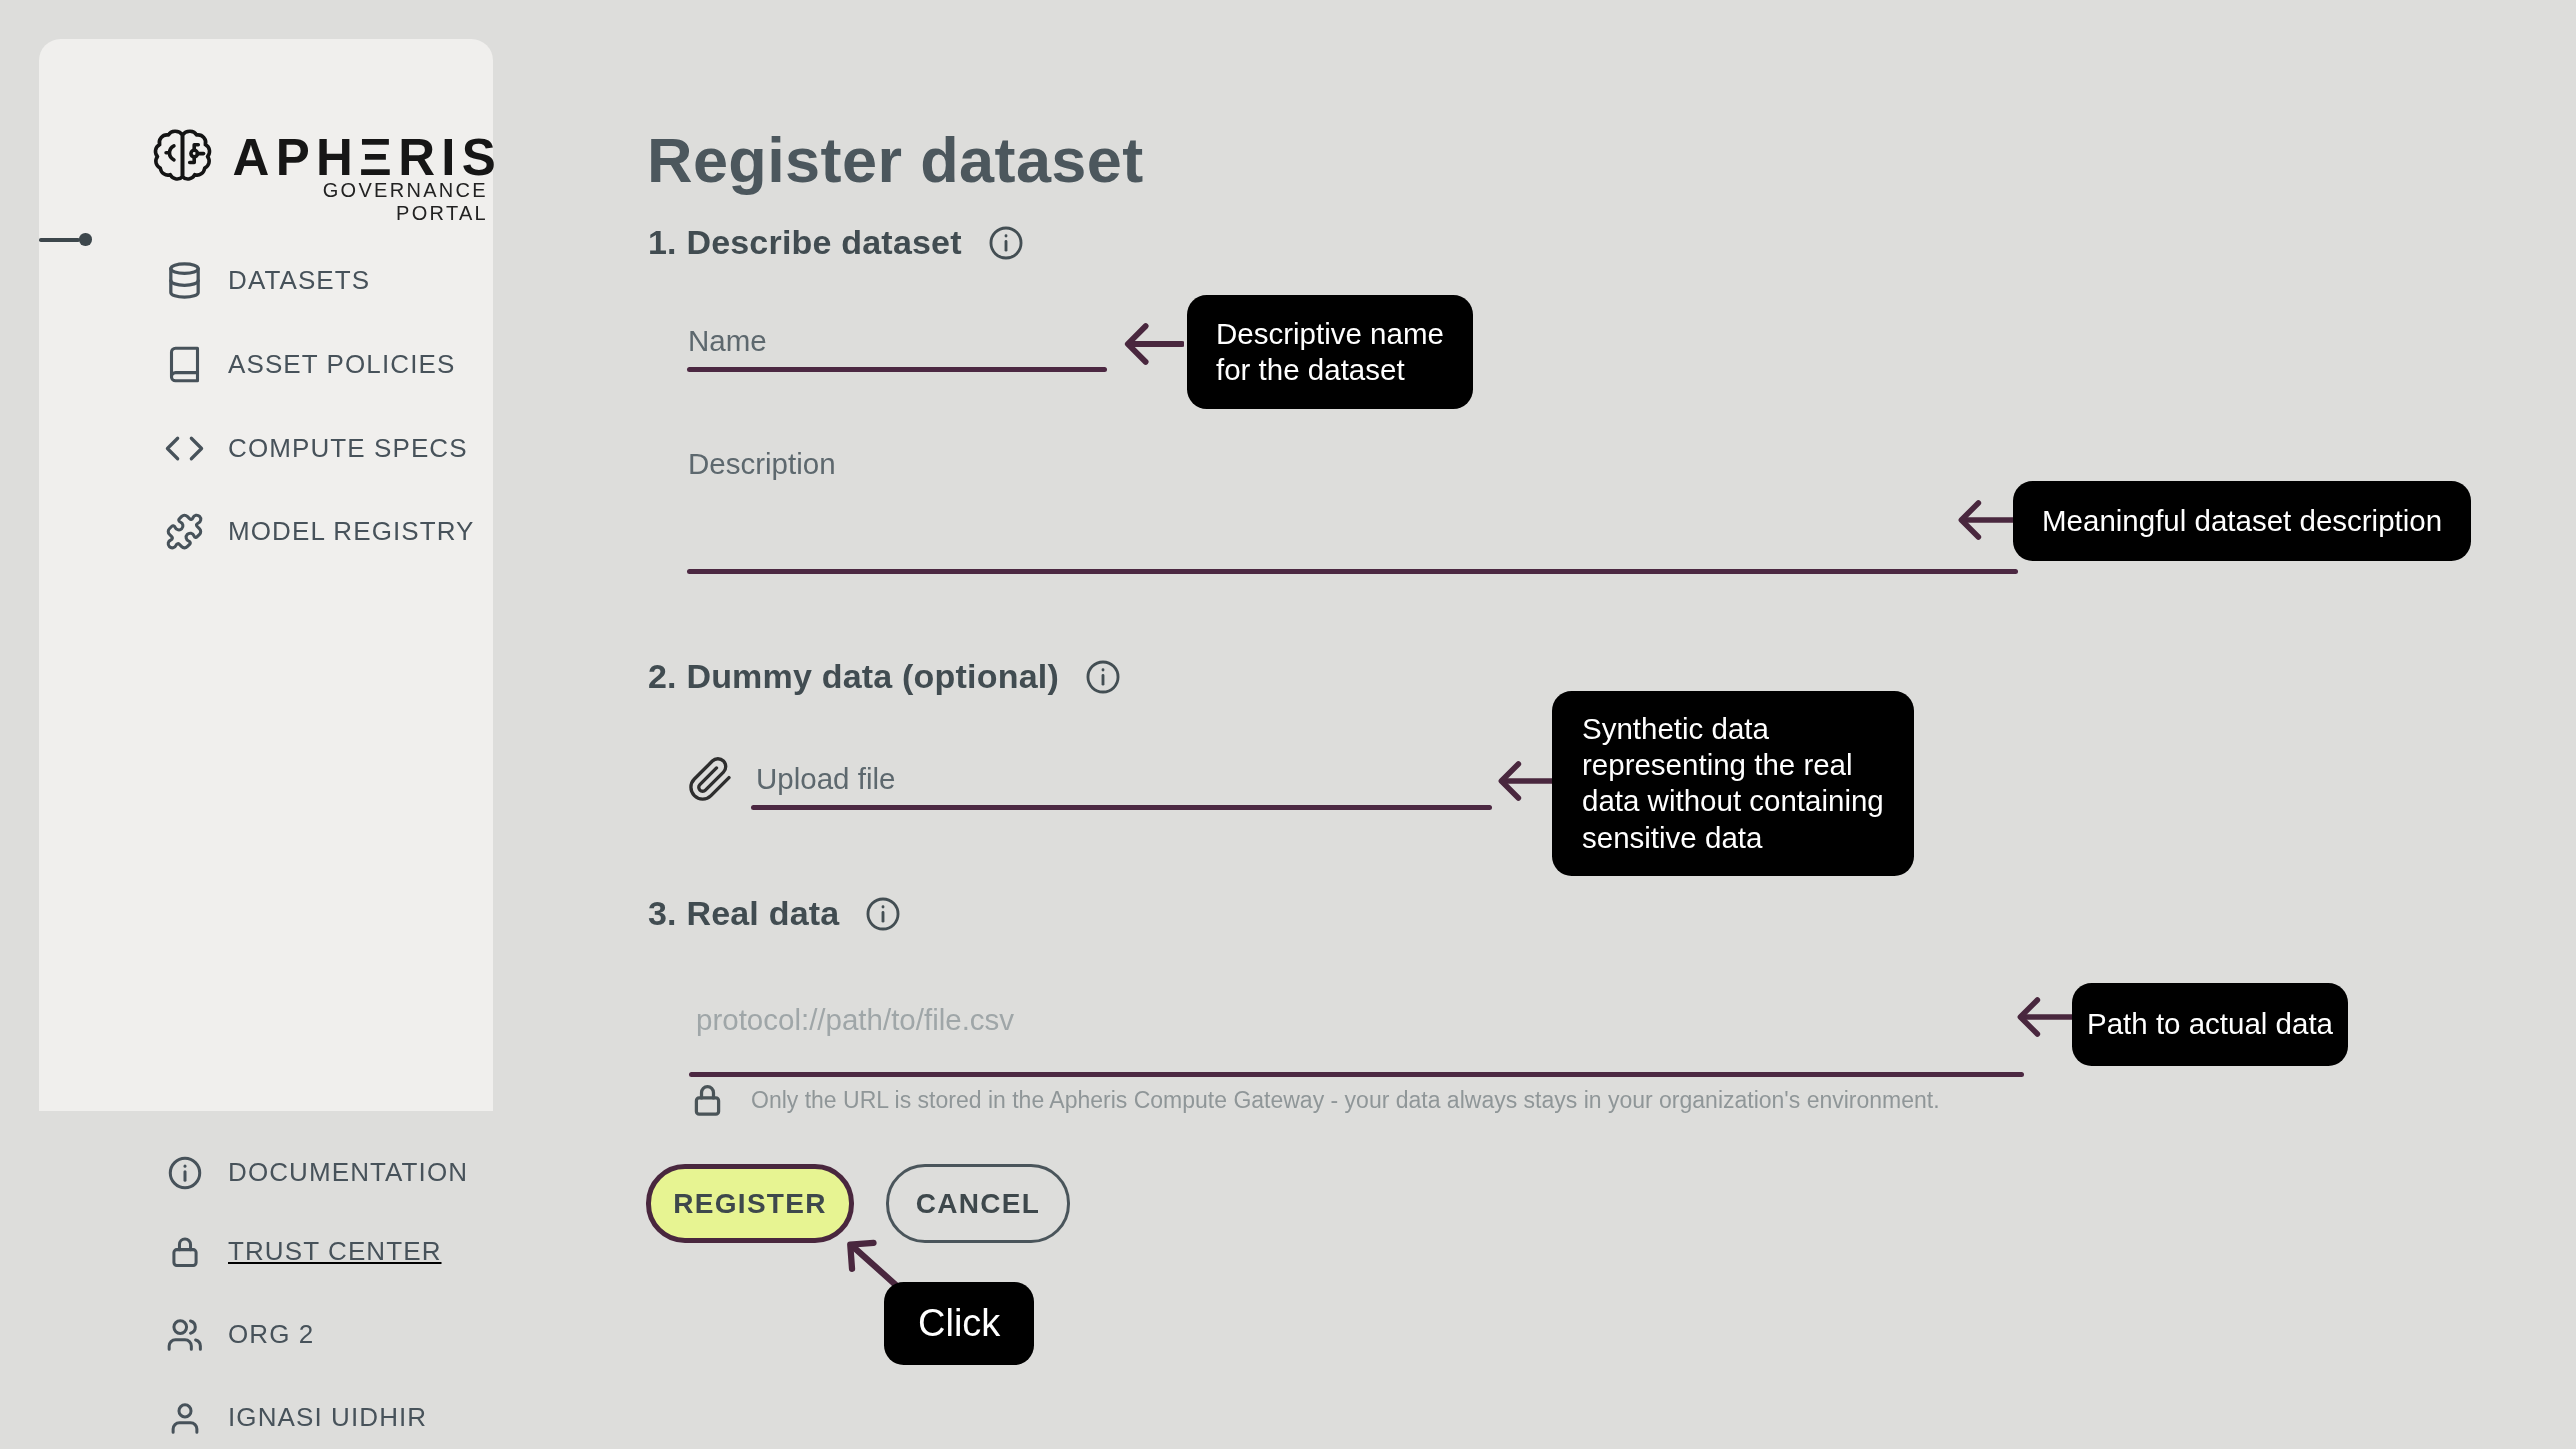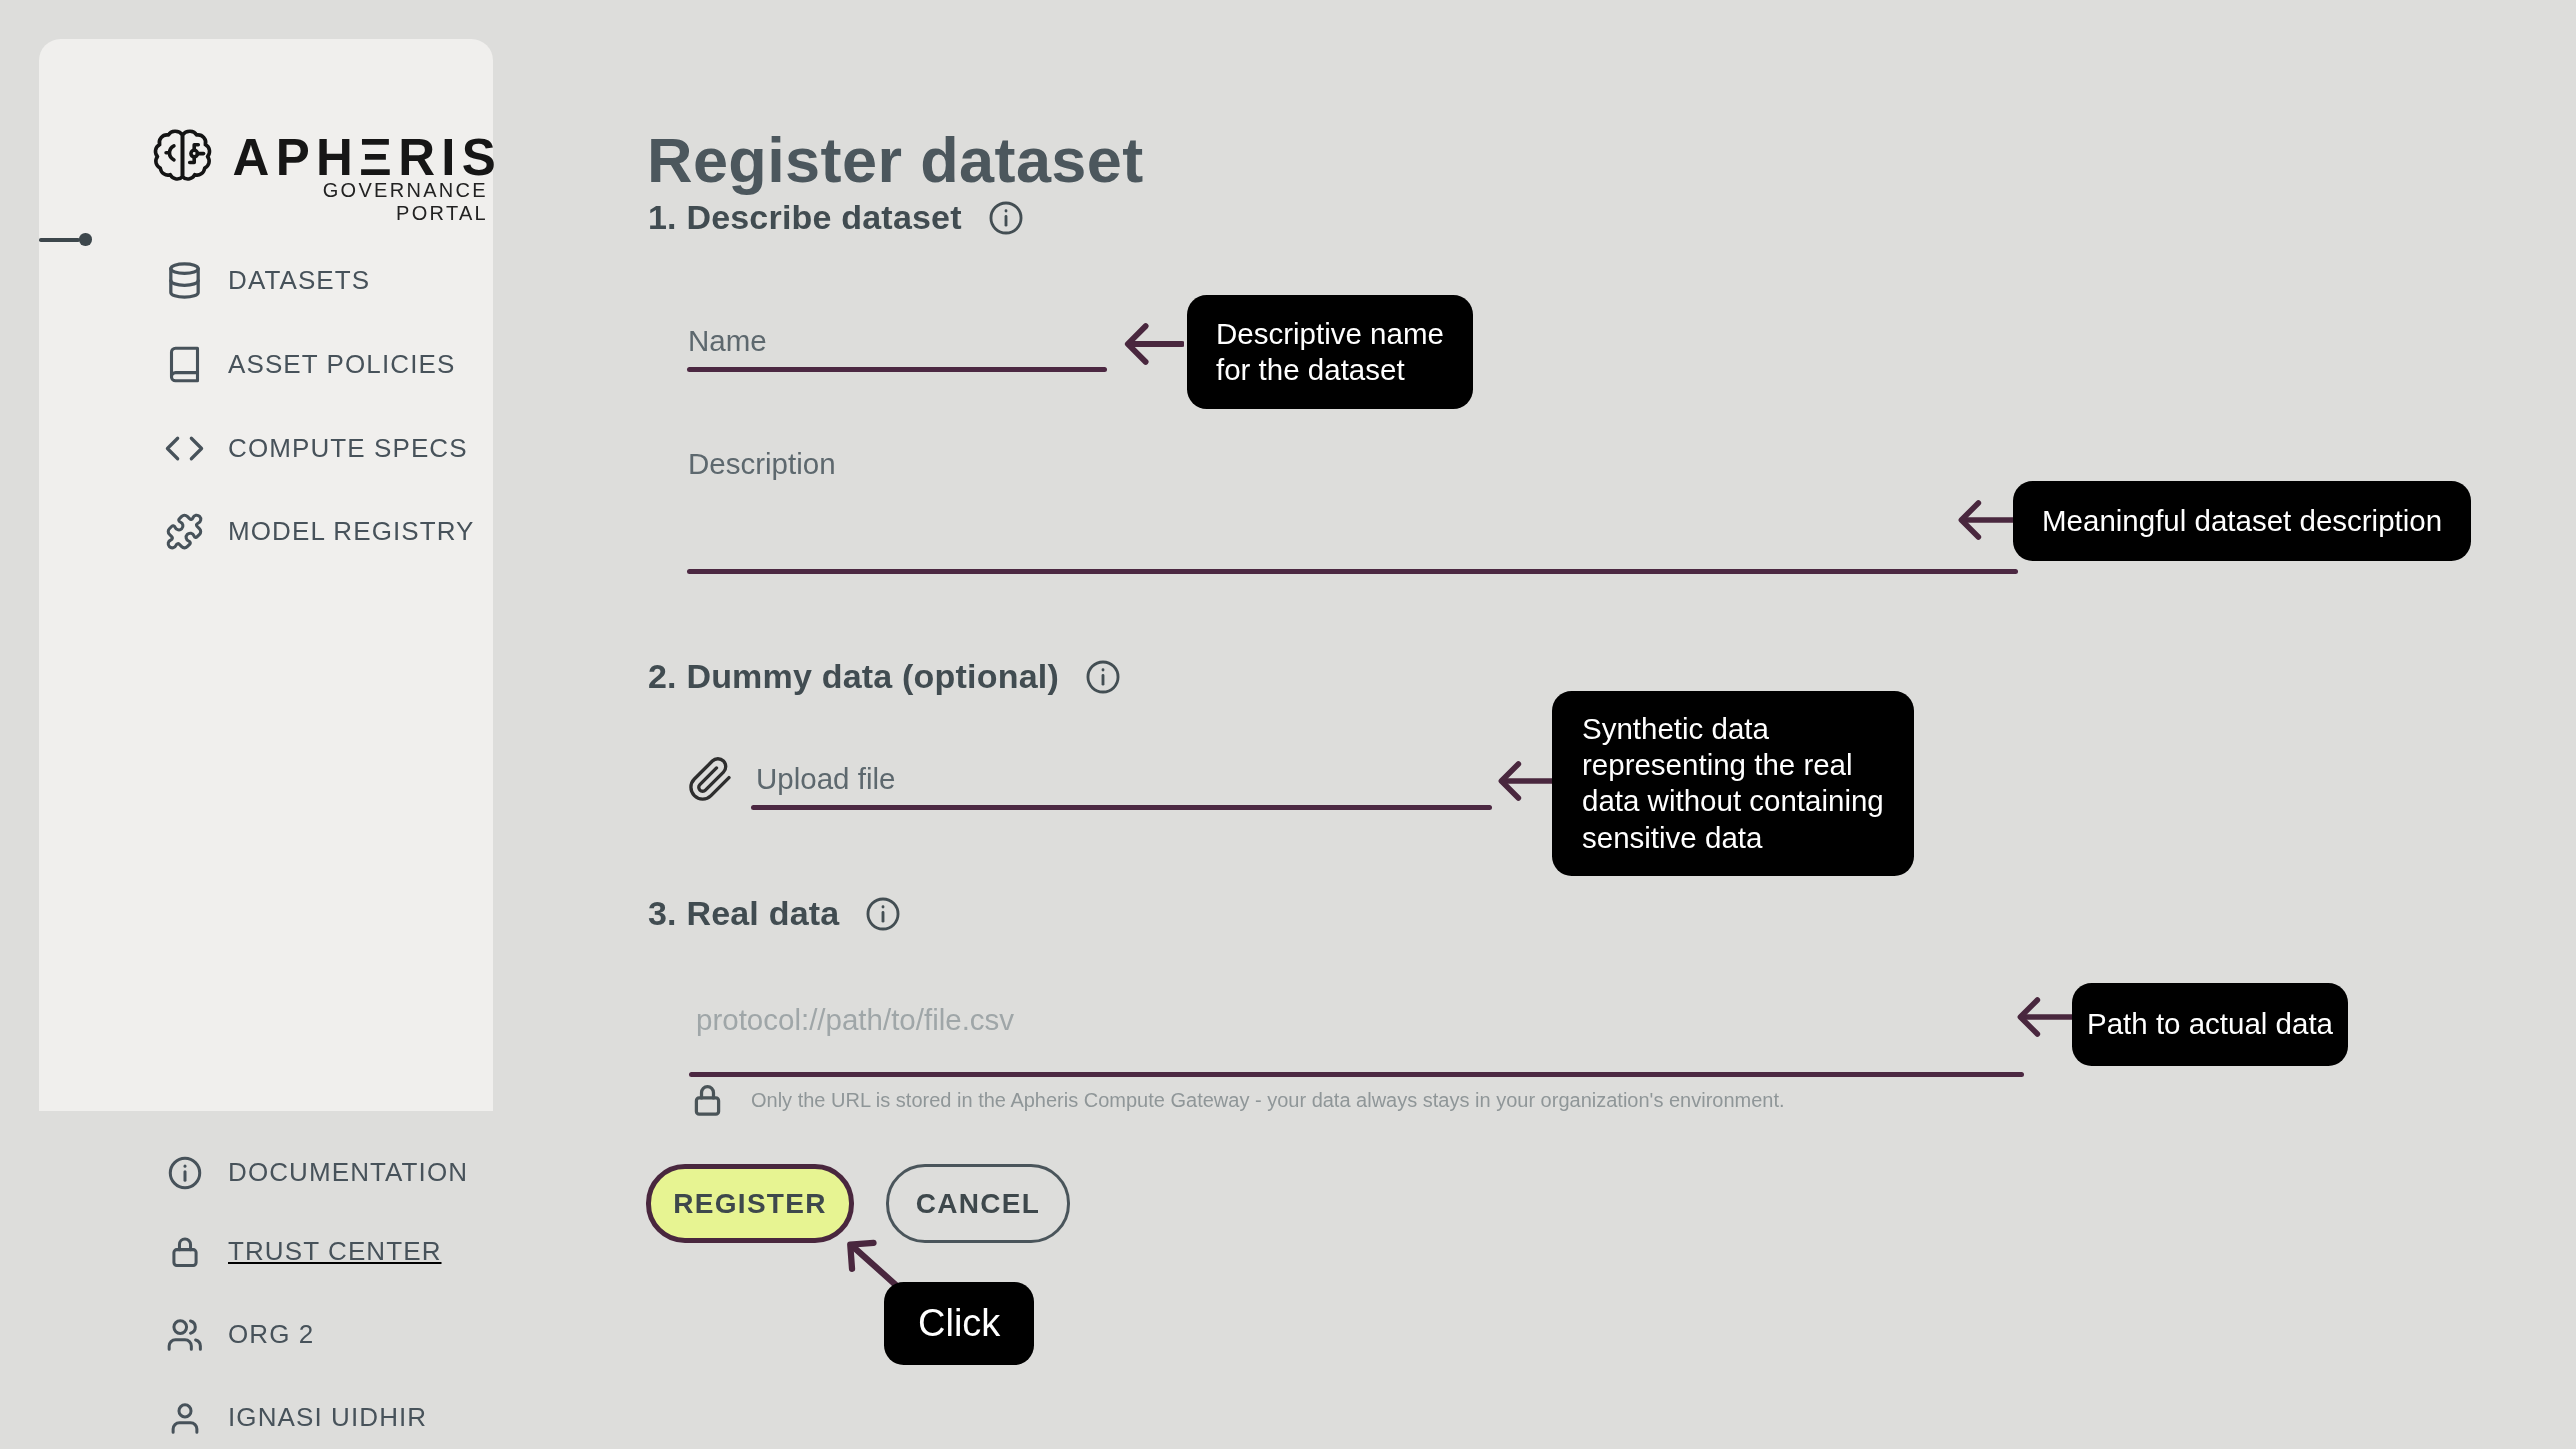--- a/index.html
+++ b/index.html
@@ -38,21 +38,21 @@
   .section-head .iicon{width:38px;height:38px;display:flex;cursor:pointer;}
   .field-label{font-size:29.5px;color:#5d686e;}
   .rule{position:absolute;height:5.4px;border-radius:2.7px;background:#4c2842;}
   .placeholder-input{
     position:absolute;left:694px;top:995px;width:1306px;height:47px;
     background:transparent;border:none;outline:none;
     font-family:"Liberation Sans",sans-serif;font-size:29.5px;color:#47525a;
   }
   .placeholder-input::placeholder{color:#9fa6a8;opacity:1;}
   .note-row{position:absolute;left:687px;top:1080px;display:flex;align-items:center;gap:23px;}
-  .note-text{font-size:20px;color:#8f9698;}
+  .note-text{font-size:23px;color:#8f9698;}
 
   
   .tip{
     position:absolute;background:#000000;color:#ffffff;border-radius:19.7px;
     font-size:29.5px;line-height:1.24;white-space:pre-line;
   }
   .tip-pad{padding:20.6px 29px;}
 
   
   .btn{
@@ -165,21 +165,21 @@
     <span class="nlabel">IGNASI UIDHIR</span>
   </div>
 
 </div>
 
 <div class="indicator-line"></div>
 <div class="indicator-dot"></div>
 
 <h1 class="page-title">Register dataset</h1>
 
-<div class="section-head" style="left:648px;top:198px;">
+<div class="section-head" style="left:648px;top:223px;">
   <span class="stext">1. Describe dataset</span>
   <span class="iicon">
     <svg viewBox="0 0 24 24" width="38" height="38" fill="none" stroke="#434e53" stroke-width="1.8" stroke-linecap="round">
       <circle cx="12" cy="12" r="9.5"></circle>
         <line x1="12" y1="11" x2="12" y2="16.5"></line>
         <line x1="12" y1="7.4" x2="12" y2="7.6"></line>
     </svg>
   </span>
 </div>
 

